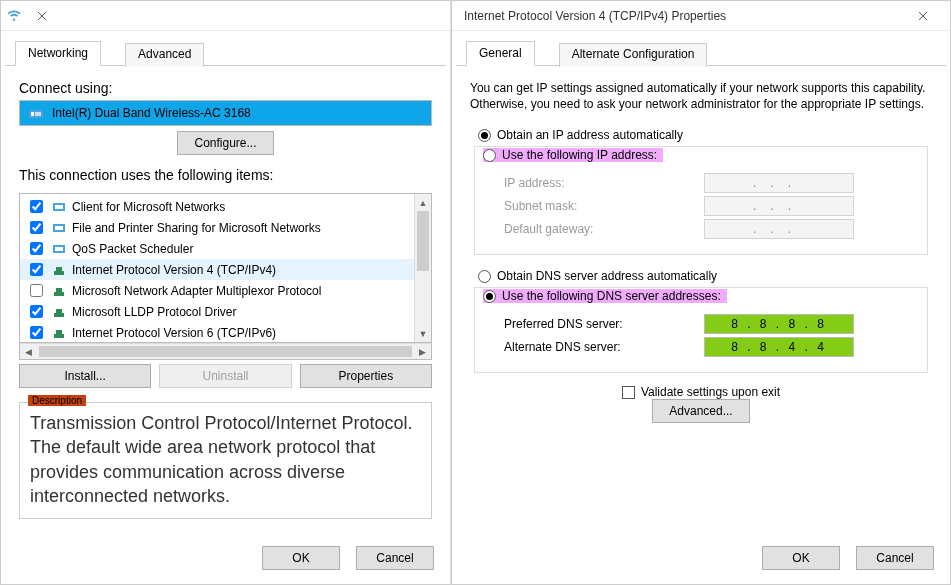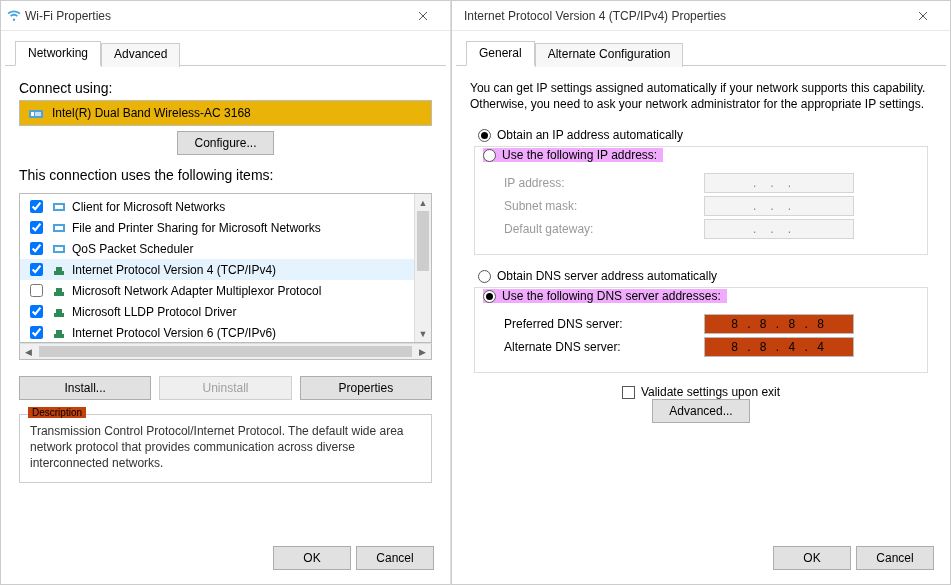--- a/index.html
+++ b/index.html
@@ -34,20 +34,21 @@
   .close-x {
     width: 42px; height: 28px;
     display: flex; align-items: center; justify-content: center;
     color: #555; font-size: 13px;
   }
   .tabbar {
     display: flex;
     padding: 10px 10px 0 10px;
     border-bottom: 1px solid #ccc;
     margin: 0 4px;
+    gap: 24px;
   }
   .tab {
     border: 1px solid #ccc;
     border-bottom: none;
     padding: 4px 12px 5px 12px;
     margin-right: 0px;
     background: #fff;
     position: relative;
     font-size: 12px;
   }
@@ -63,21 +64,21 @@
     padding: 3px 12px 3px 12px;
   }
   .body { padding: 14px 18px; flex: 1; display: flex; flex-direction: column; }
   .label { font-size: 14px; color: #000; margin-bottom: 4px; }
   .adapter-box {
     border: 1px solid #bbb;
     padding: 5px 8px;
     display: flex;
     align-items: center;
     gap: 8px;
-    background: #eab308;
+    background: #0ea5e9;
   }
   .nic-icon {
     width: 16px; height: 14px;
     display: inline-block;
   }
   .btn {
     border: 1px solid #adadad;
     background: #e1e1e1;
     padding: 4px 16px;
     font-size: 12px;
@@ -130,40 +131,40 @@
   .hscroll {
     height: 17px;
     background: #f0f0f0;
     border: 1px solid #bbb;
     border-top: 1px solid #ddd;
     display: flex;
     align-items: center;
   }
   .hscroll .arrow { width: 17px; text-align:center; color:#666; font-size:9px; }
   .hscroll .thumb { flex:1; margin:2px; background:#cdcdcd; height:11px; }
-  .btn-row { display: flex; gap: 8px; margin-top: 16px; }
+  .btn-row { display: flex; gap: 8px; margin-top: 4px; }
   .btn-row .btn { flex: 1; }
   .groupbox {
     border: 1px solid #ccc;
     margin-top: 14px;
     padding: 8px 10px 10px 10px;
     position: relative;
   }
   .groupbox .legend {
     position: absolute;
     top: -8px; left: 8px;
     background: #c2410c;
     padding: 0 4px;
     font-size: 10px;
   }
-  .desc-text { font-size: 12px; color: #333; line-height: 1.35; }
+  .desc-text { font-size: 18px; color: #333; line-height: 1.35; }
   .dlg-btns {
     display: flex;
     justify-content: flex-end;
-    gap: 5px;
+    gap: 16px;
     padding: 10px 16px 14px 0;
   }
   .intro { font-size: 12px; line-height: 1.35; margin-bottom: 14px; }
   .radio-row { display: flex; align-items: center; gap: 6px; margin: 2px 0 4px 8px; font-size: 12px; }
   .radio {
     width: 13px; height: 13px; border: 1px solid #555; border-radius: 50%;
     display: inline-flex; align-items: center; justify-content: center;
     background: #fff;
   }
   .radio.checked::after { content:""; width:7px; height:7px; background:#000; border-radius:50%; }
@@ -193,38 +194,37 @@
     margin: 3px 17px;
   }
   .field-row .flabel { width: 200px; font-size: 12px; }
   .field-row.disabled .flabel { color: #9a9a9a; }
   .ip-input {
     border: 1px solid #bbb;
     width: 150px; height: 20px;
     display: flex; align-items: center; justify-content: center;
     letter-spacing: 6px;
     font-size: 12px;
-    background: #c2410c;
+    background: #84cc16;
   }
   .ip-input.disabled { background: #f4f4f4; color: #bdbdbd; border-color:#d4d4d4; }
   .ip-dots { color: #888; letter-spacing: 14px; font-size: 12px; }
   .chk { width:13px; height:13px; border:1px solid #555; display:inline-block; background:#fff; }
   .bottom-row { display:flex; align-items:center; justify-content:space-between; margin-top: 0; padding: 0 6px; flex-direction: column; }
 </style>
 </head>
 <body>
 
 <div class="window window-left">
   <div class="titlebar">
     <span>
       <svg width="14" height="14" viewBox="0 0 14 14">
           <path d="M7 11.5a1.2 1.2 0 100 2.4 1.2 1.2 0 000-2.4zM3 8.5c2.2-2.2 5.8-2.2 8 0l-1.3 1.3c-1.5-1.5-3.9-1.5-5.4 0L3 8.5zM.5 6C4 2.5 10 2.5 13.5 6l-1.3 1.3C9.4 4.5 4.6 4.5 1.8 7.3L.5 6z" fill="#4aa3df"></path>
         </svg>
     </span>
-    <span class="title">Wi-Fi Properties</span>
     <div class="close-x">
       <svg width="10" height="10" viewBox="0 0 10 10">
           <path d="M1 1l8 8M9 1l-8 8" stroke="currentColor" stroke-width="1"></path>
         </svg>
     </div>
   </div>
   <div class="tabbar">
     <div class="tab active">Networking</div>
     <div class="tab inactive">Advanced</div>
   </div>

